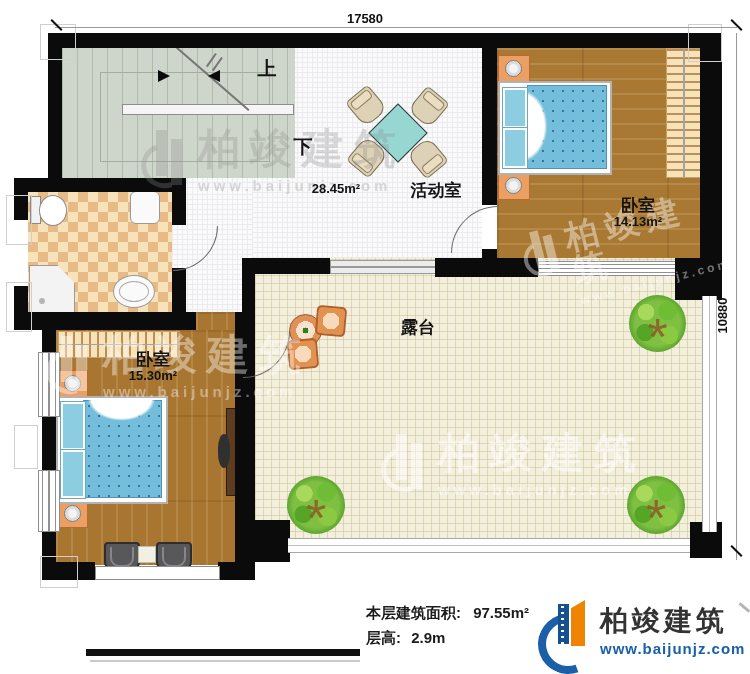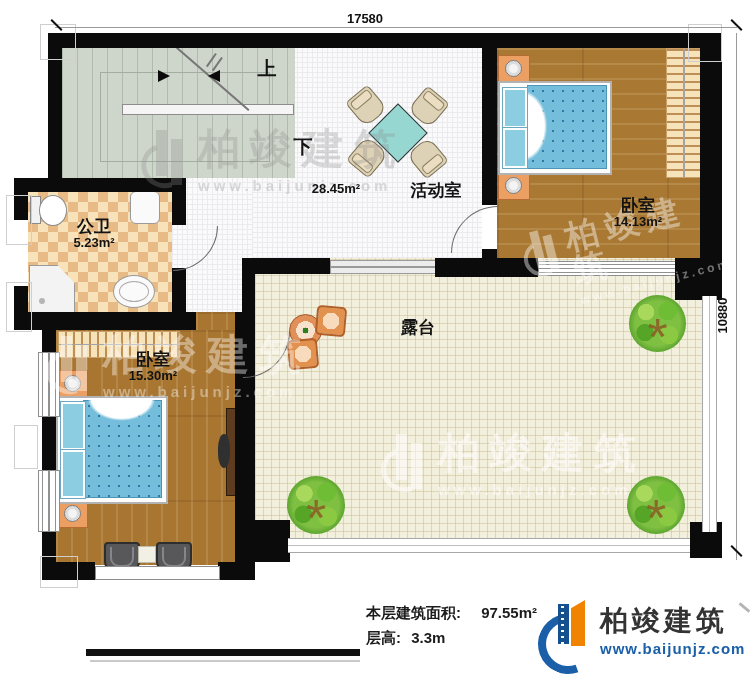--- a/index.html
+++ b/index.html
@@ -205,24 +205,20 @@
     <span>
       <div class="wm-name">柏竣建筑</div>
       <div class="wm-site">www.baijunjz.com</div>
     </span>
   </div>
 
   <div class="lbl" style="left:253px;top:58px;width:28px;font-size:19px">上</div>
   <div class="lbl" style="left:289px;top:136px;width:28px;font-size:19px">下</div>
   <div class="lbl ra" style="left:300px;top:182px;width:72px">28.45m²</div>
   <div class="lbl rn" style="left:400px;top:181px;width:72px">活动室</div>
-  <div class="lbl" style="left:54px;top:217px;width:80px">
-    <div class="rn">公卫</div>
-    <div class="ra">5.23m²</div>
-  </div>
   <div class="lbl" style="left:592px;top:196px;width:92px">
     <div class="rn">卧室</div>
     <div class="ra">14.13m²</div>
   </div>
   <div class="lbl" style="left:108px;top:350px;width:90px">
     <div class="rn">卧室</div>
     <div class="ra">15.30m²</div>
   </div>
   <div class="lbl rn" style="left:396px;top:318px;width:44px">露台</div>
 
@@ -237,25 +233,25 @@
   <div class="tick" style="left:729px;top:24px"></div>
   <div class="dimtxt" style="left:325px;top:11px;width:80px">17580</div>
   <div class="dimline-v" style="left:736px;top:33px;height:527px"></div>
   <div class="tick" style="left:729px;top:550px"></div>
   <div class="dimtxt" style="left:692px;top:308px;width:60px;transform:rotate(-90deg)">10880</div>
 
   <div class="abs" style="left:86px;top:649px;width:274px;height:7px;background:#111"></div>
   <div class="abs" style="left:90px;top:660px;width:270px;height:2px;background:#c9c9c9"></div>
   <div class="info" style="left:366px;top:604px">
     <span>本层建筑面积:</span>
-    <span style="margin-left:16px">97.55m²</span>
+    <span style="margin-left:8px">97.55m²</span>
   </div>
   <div class="info" style="left:366px;top:629px">
     <span>层高:</span>
-    <span style="margin-left:6px">3.3m</span>
+    <span style="margin-left:6px">2.9m</span>
   </div>
 
   <div class="abs" style="left:540px;top:594px;width:210px;height:72px">
     <div class="abs" style="left:-2px;top:20px;width:44px;height:44px;border:8px solid transparent;border-left-color:#1a5fa8;border-bottom-color:#1a5fa8;border-radius:50%;transform:rotate(25deg)"></div>
     <div class="abs" style="left:18px;top:10px;width:11px;height:40px;background:#15508f;background-image:repeating-linear-gradient(0deg,#fff 0 2px,transparent 2px 6px);background-size:3px 100%;background-position:3px 0;background-repeat:no-repeat"></div>
     <div class="abs" style="left:31px;top:6px;width:14px;height:46px;background:#f08300;clip-path:polygon(0 18%,100% 0,100% 100%,0 100%)"></div>
     <div class="logo-name" style="left:60px;top:8px">柏竣建筑</div>
     <div class="abs" style="left:198px;top:12px;width:13px;height:3px;background:#b5b5b5;transform:rotate(40deg)"></div>
     <div class="logo-site" style="left:60px;top:46px">www.baijunjz.com</div>
   </div>

